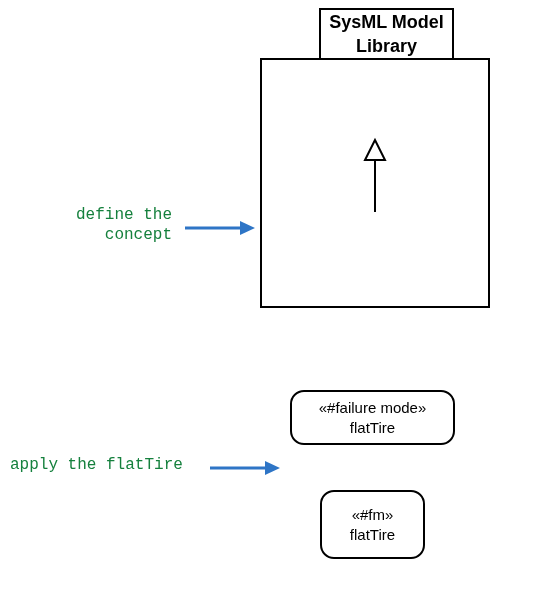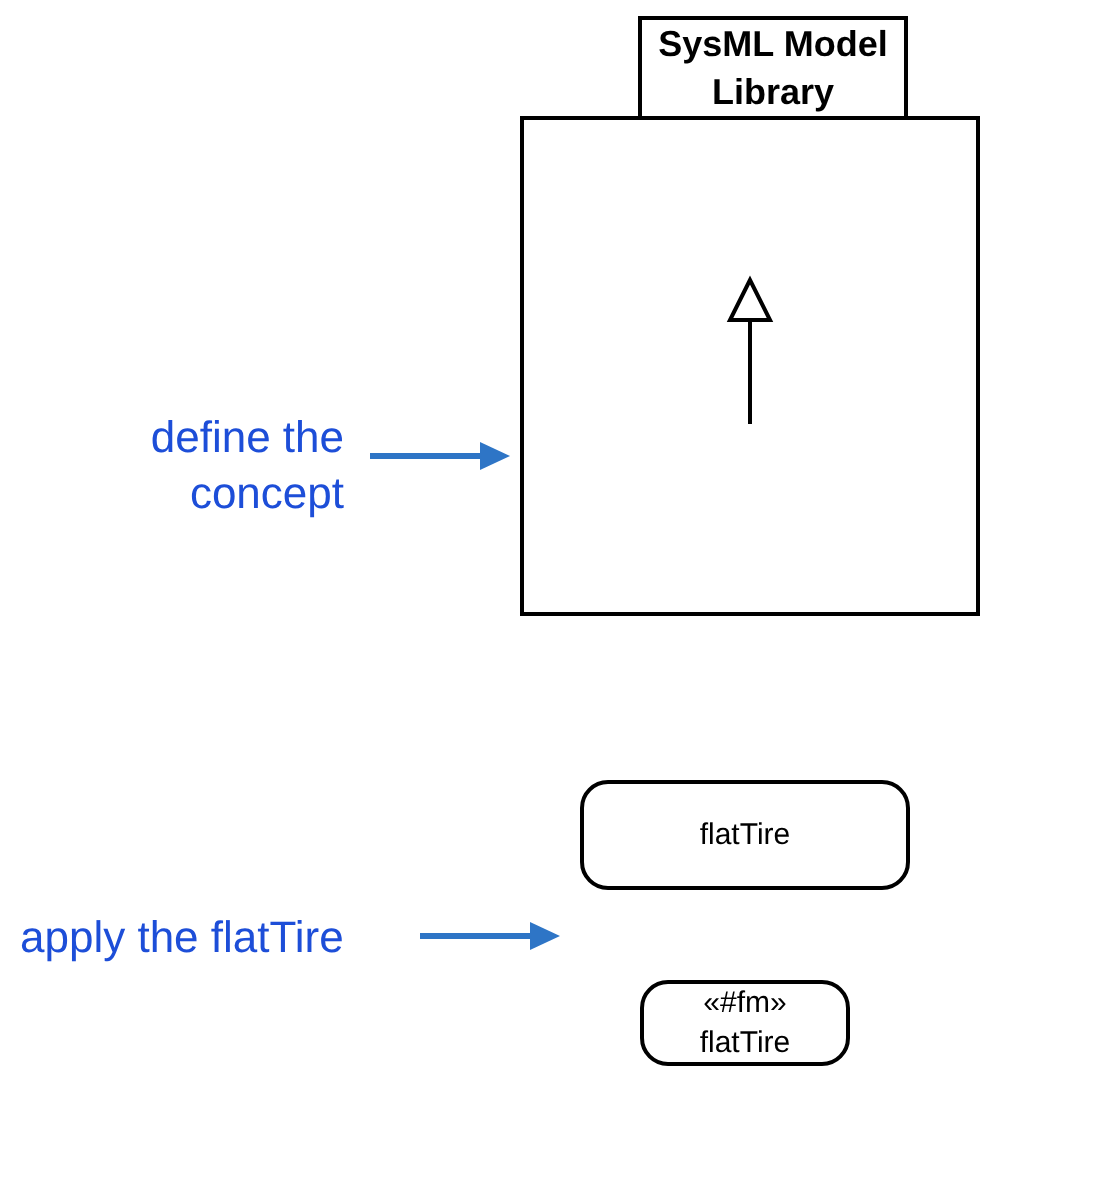--- a/index.html
+++ b/index.html
@@ -55,23 +55,23 @@
       padding: 4px 8px;
     }
     .box .stereotype {
       white-space: nowrap;
     }
     .box .name {
       white-space: nowrap;
     }
     .annotation {
       position: absolute;
-      color: #1d4ed8;
-      font-size: 22px;
-      font-family: Liberation Sans, sans-serif;
+      color: #15803d;
+      font-size: 16px;
+      font-family: Liberation Mono, monospace;
       line-height: 1.25;
       text-align: right;
     }
     svg.overlay {
       position: absolute;
       left: 0;
       top: 0;
       width: 549px;
       height: 593px;
       pointer-events: none;
@@ -91,24 +91,25 @@
   <span class="stereotype">«stateUsage»</span>
   <span class="name">states</span>
 </div>
 
 <div class="box" style="left:302px; top:212px; width:147px; height:55px;">
   <span class="stereotype">«stateUsage»</span>
   <span class="name">failure modes</span>
 </div>
 
 <div class="box" style="left:290px; top:390px; width:165px; height:55px;">
+  <span class="stereotype">«#failure mode»</span>
   <span class="name">flatTire</span>
 </div>
 
-<div class="box" style="left:320px; top:490px; width:105px; height:43px;">
+<div class="box" style="left:320px; top:490px; width:105px; height:69px;">
   <span class="stereotype">«#fm»</span>
   <span class="name">flatTire</span>
 </div>
 
 <div class="annotation" style="left:52px; top:205px; width:120px; white-space:pre-line;">define the
 concept</div>
 
 <div class="annotation" style="left:10px; top:455px; width:190px; text-align:left;">apply the flatTire</div>
 
 <svg class="overlay" viewBox="0 0 549 593">

